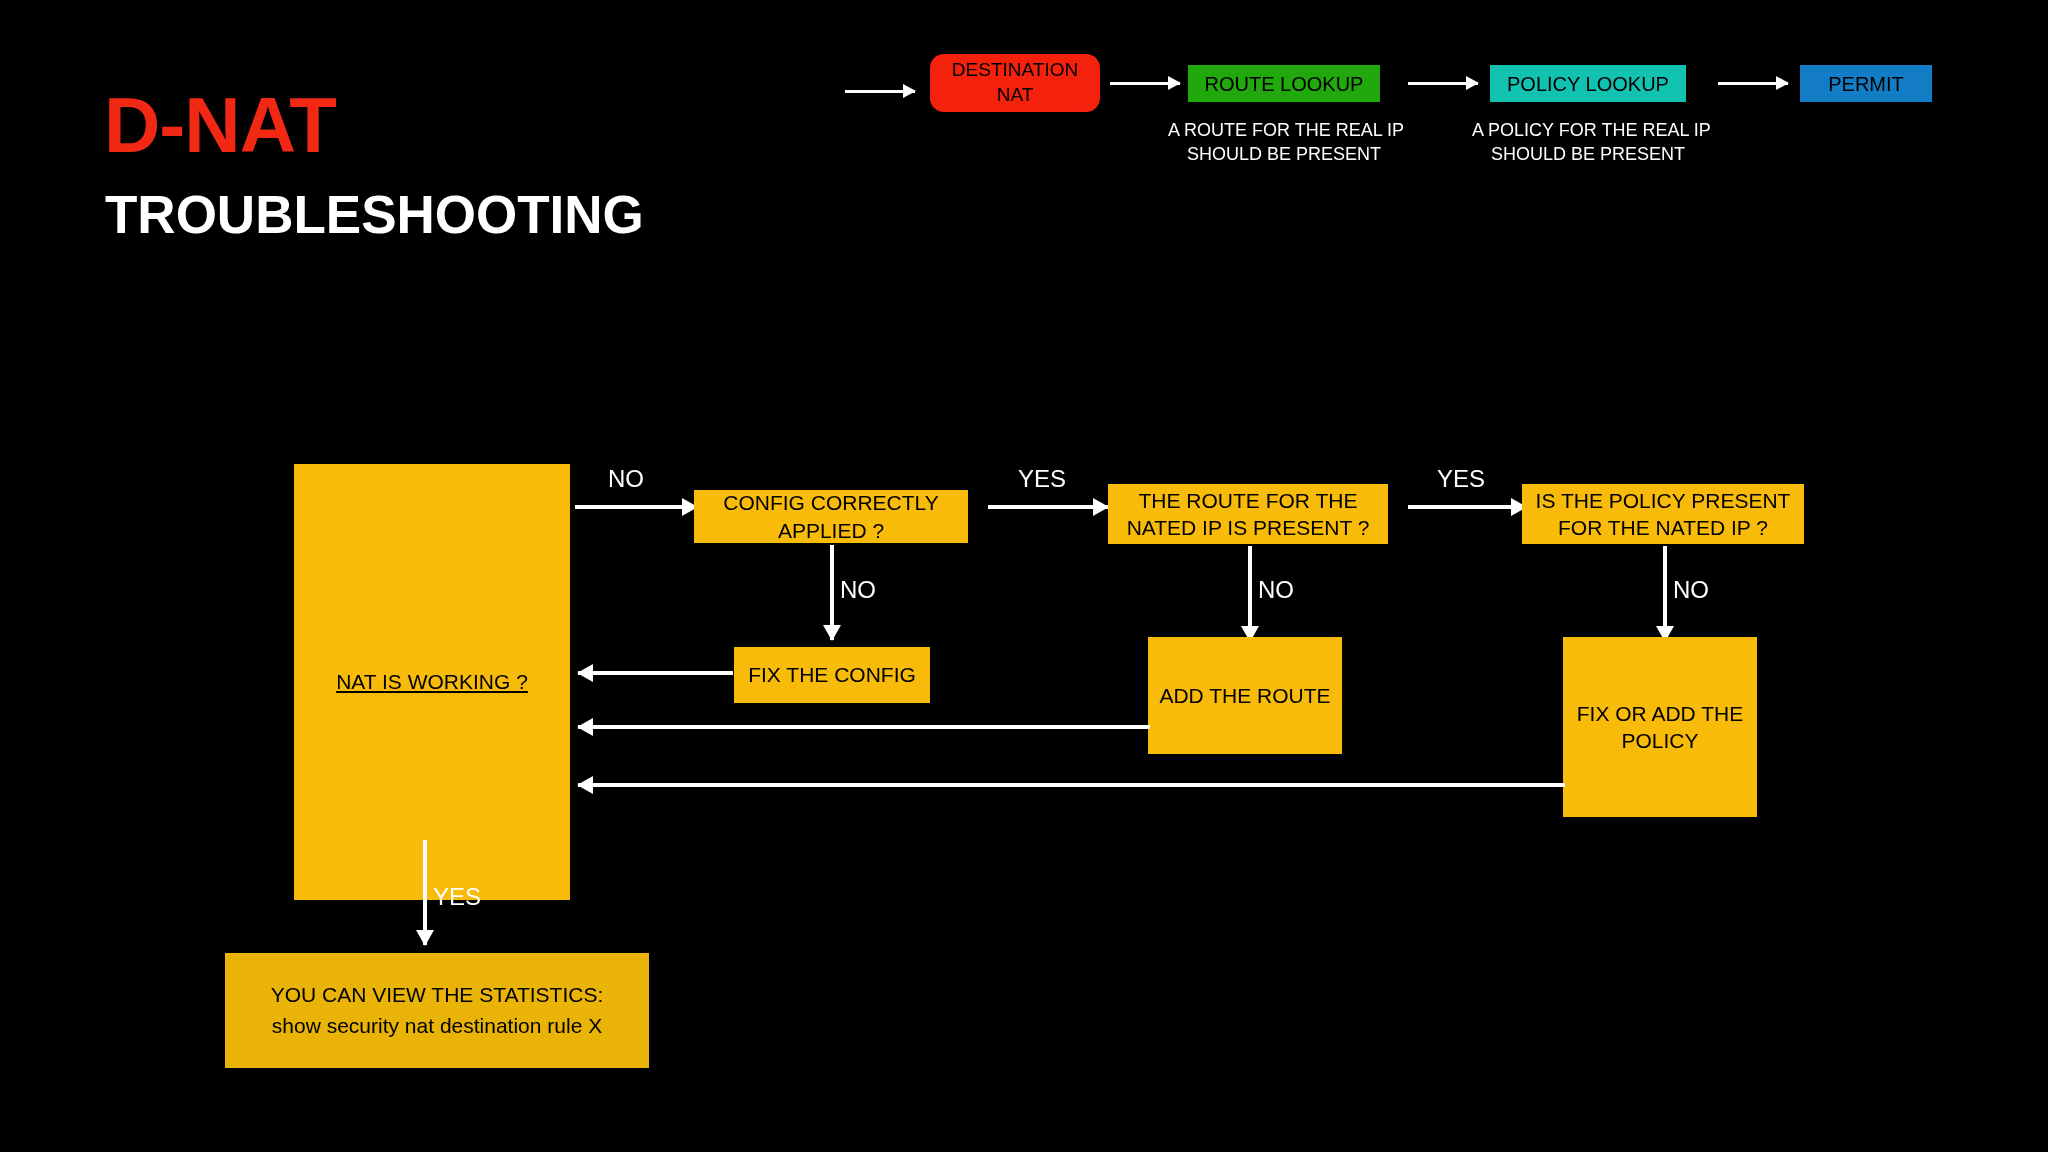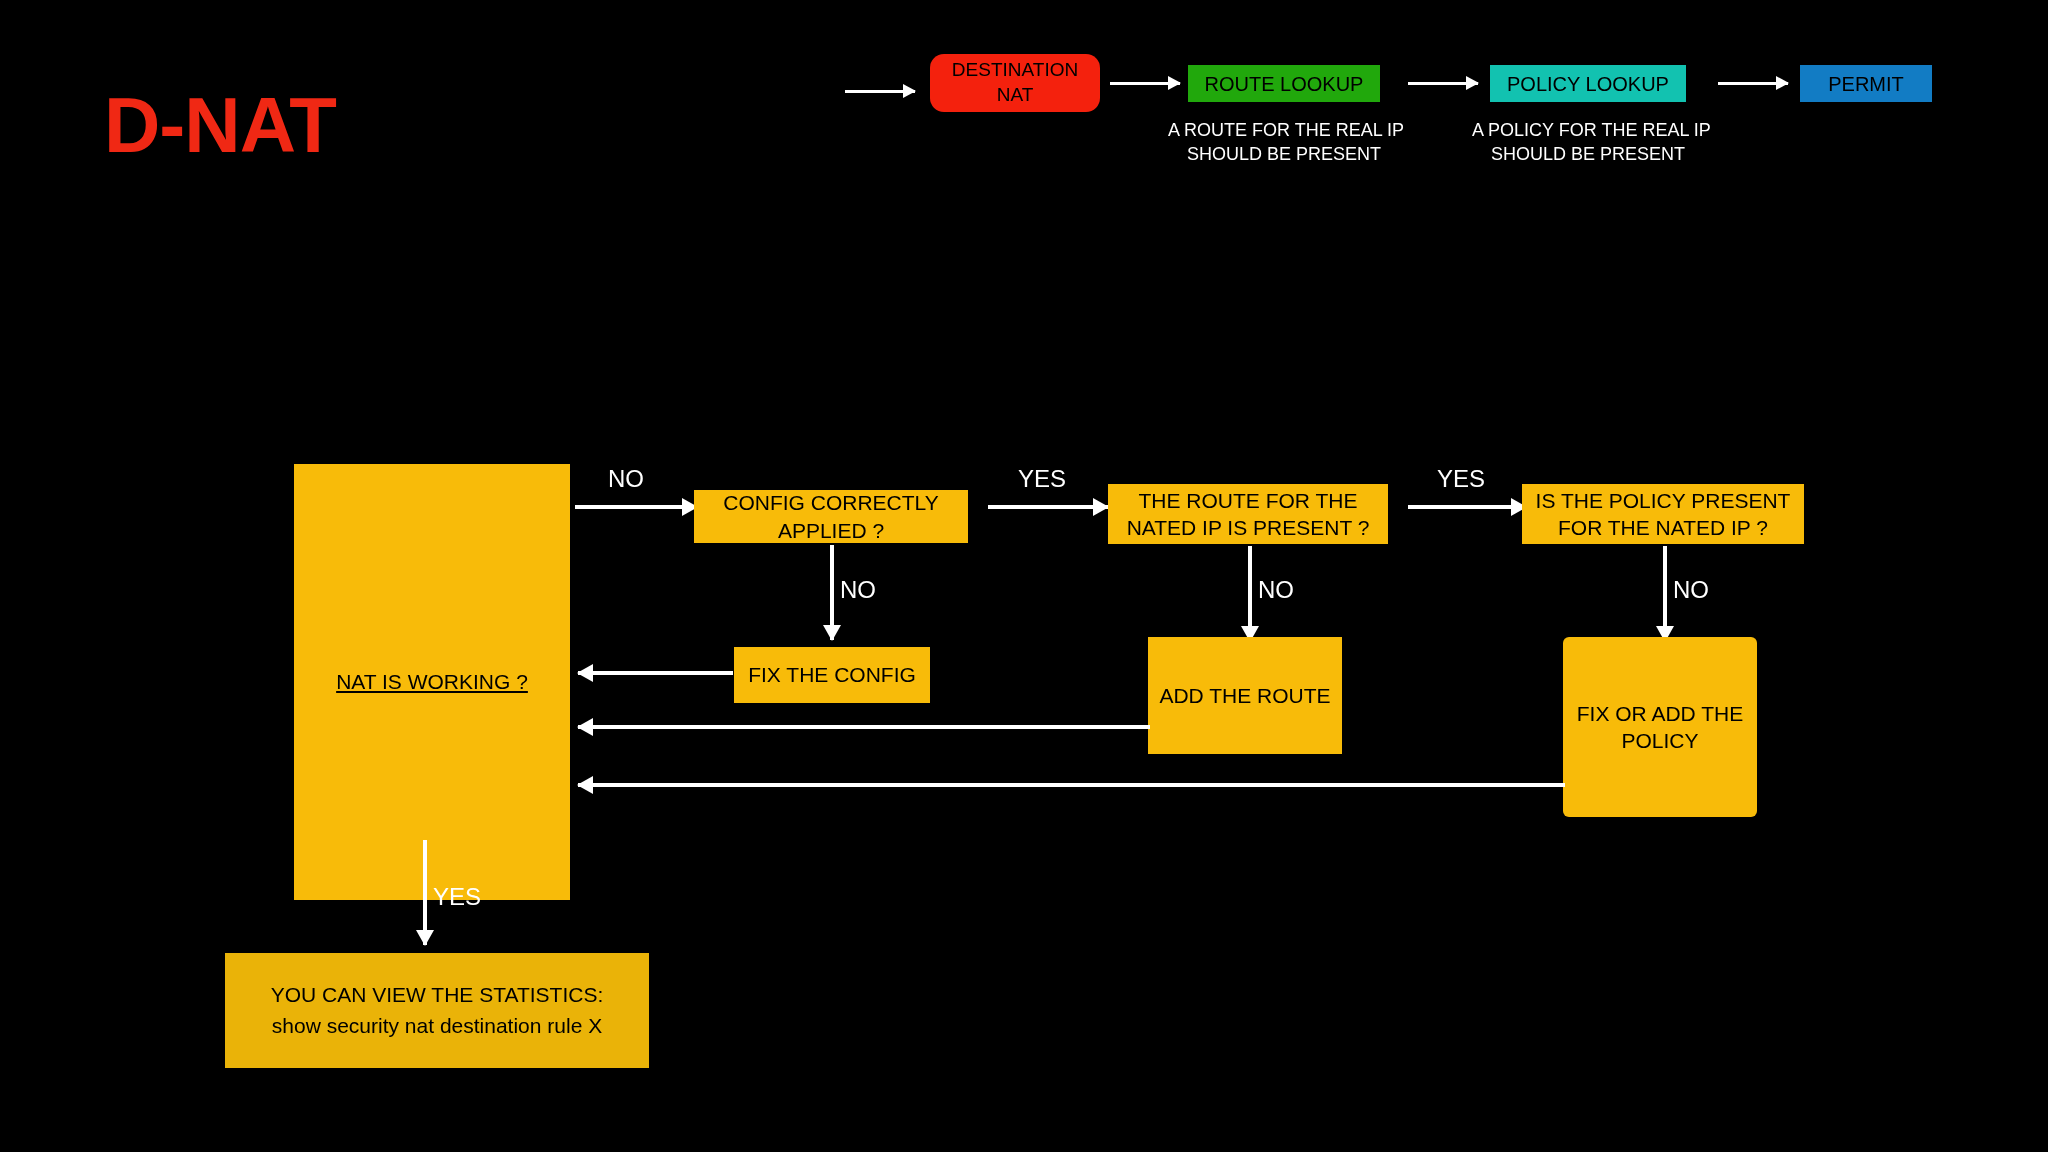--- a/index.html
+++ b/index.html
@@ -166,20 +166,21 @@
     white-space: nowrap;
     line-height: 1;
   }
 </style>
 </head>
 <body>
 
 <div id="stage">
 
   <div class="title-main">D-NAT</div>
+  <div class="title-sub">TROUBLESHOOTING</div>
 
   <div class="arrow-h arrow-thin" style="left:845px; top:82px; width:70px; height:18px;">
     <div class="shaft"></div>
       <div class="head-r"></div>
   </div>
 
   <div class="box pipe-dnat" style="left:930px; top:54px; width:170px; height:58px;">
     <div>
       <span>DESTINATION</span>
       <span>NAT</span>
@@ -295,21 +296,21 @@
     <div class="shaft"></div>
       <div class="head-l"></div>
   </div>
 
   <div class="arrow-v" style="left:1655px; top:546px; width:20px; height:95px;">
     <div class="shaft"></div>
       <div class="head-d"></div>
   </div>
   <div class="edge-label" style="left:1673px; top:578px;">NO</div>
 
-  <div class="box amber" style="left:1563px; top:637px; width:194px; height:180px;border-radius:6px;">
+  <div class="box amber" style="left:1563px; top:637px; width:194px; height:180px;">
     <div>
       <span>FIX OR ADD THE</span>
       <span>POLICY</span>
     </div>
   </div>
 
   <div class="arrow-h" style="left:578px; top:775px; width:987px; height:20px;">
     <div class="shaft"></div>
       <div class="head-l"></div>
   </div>

